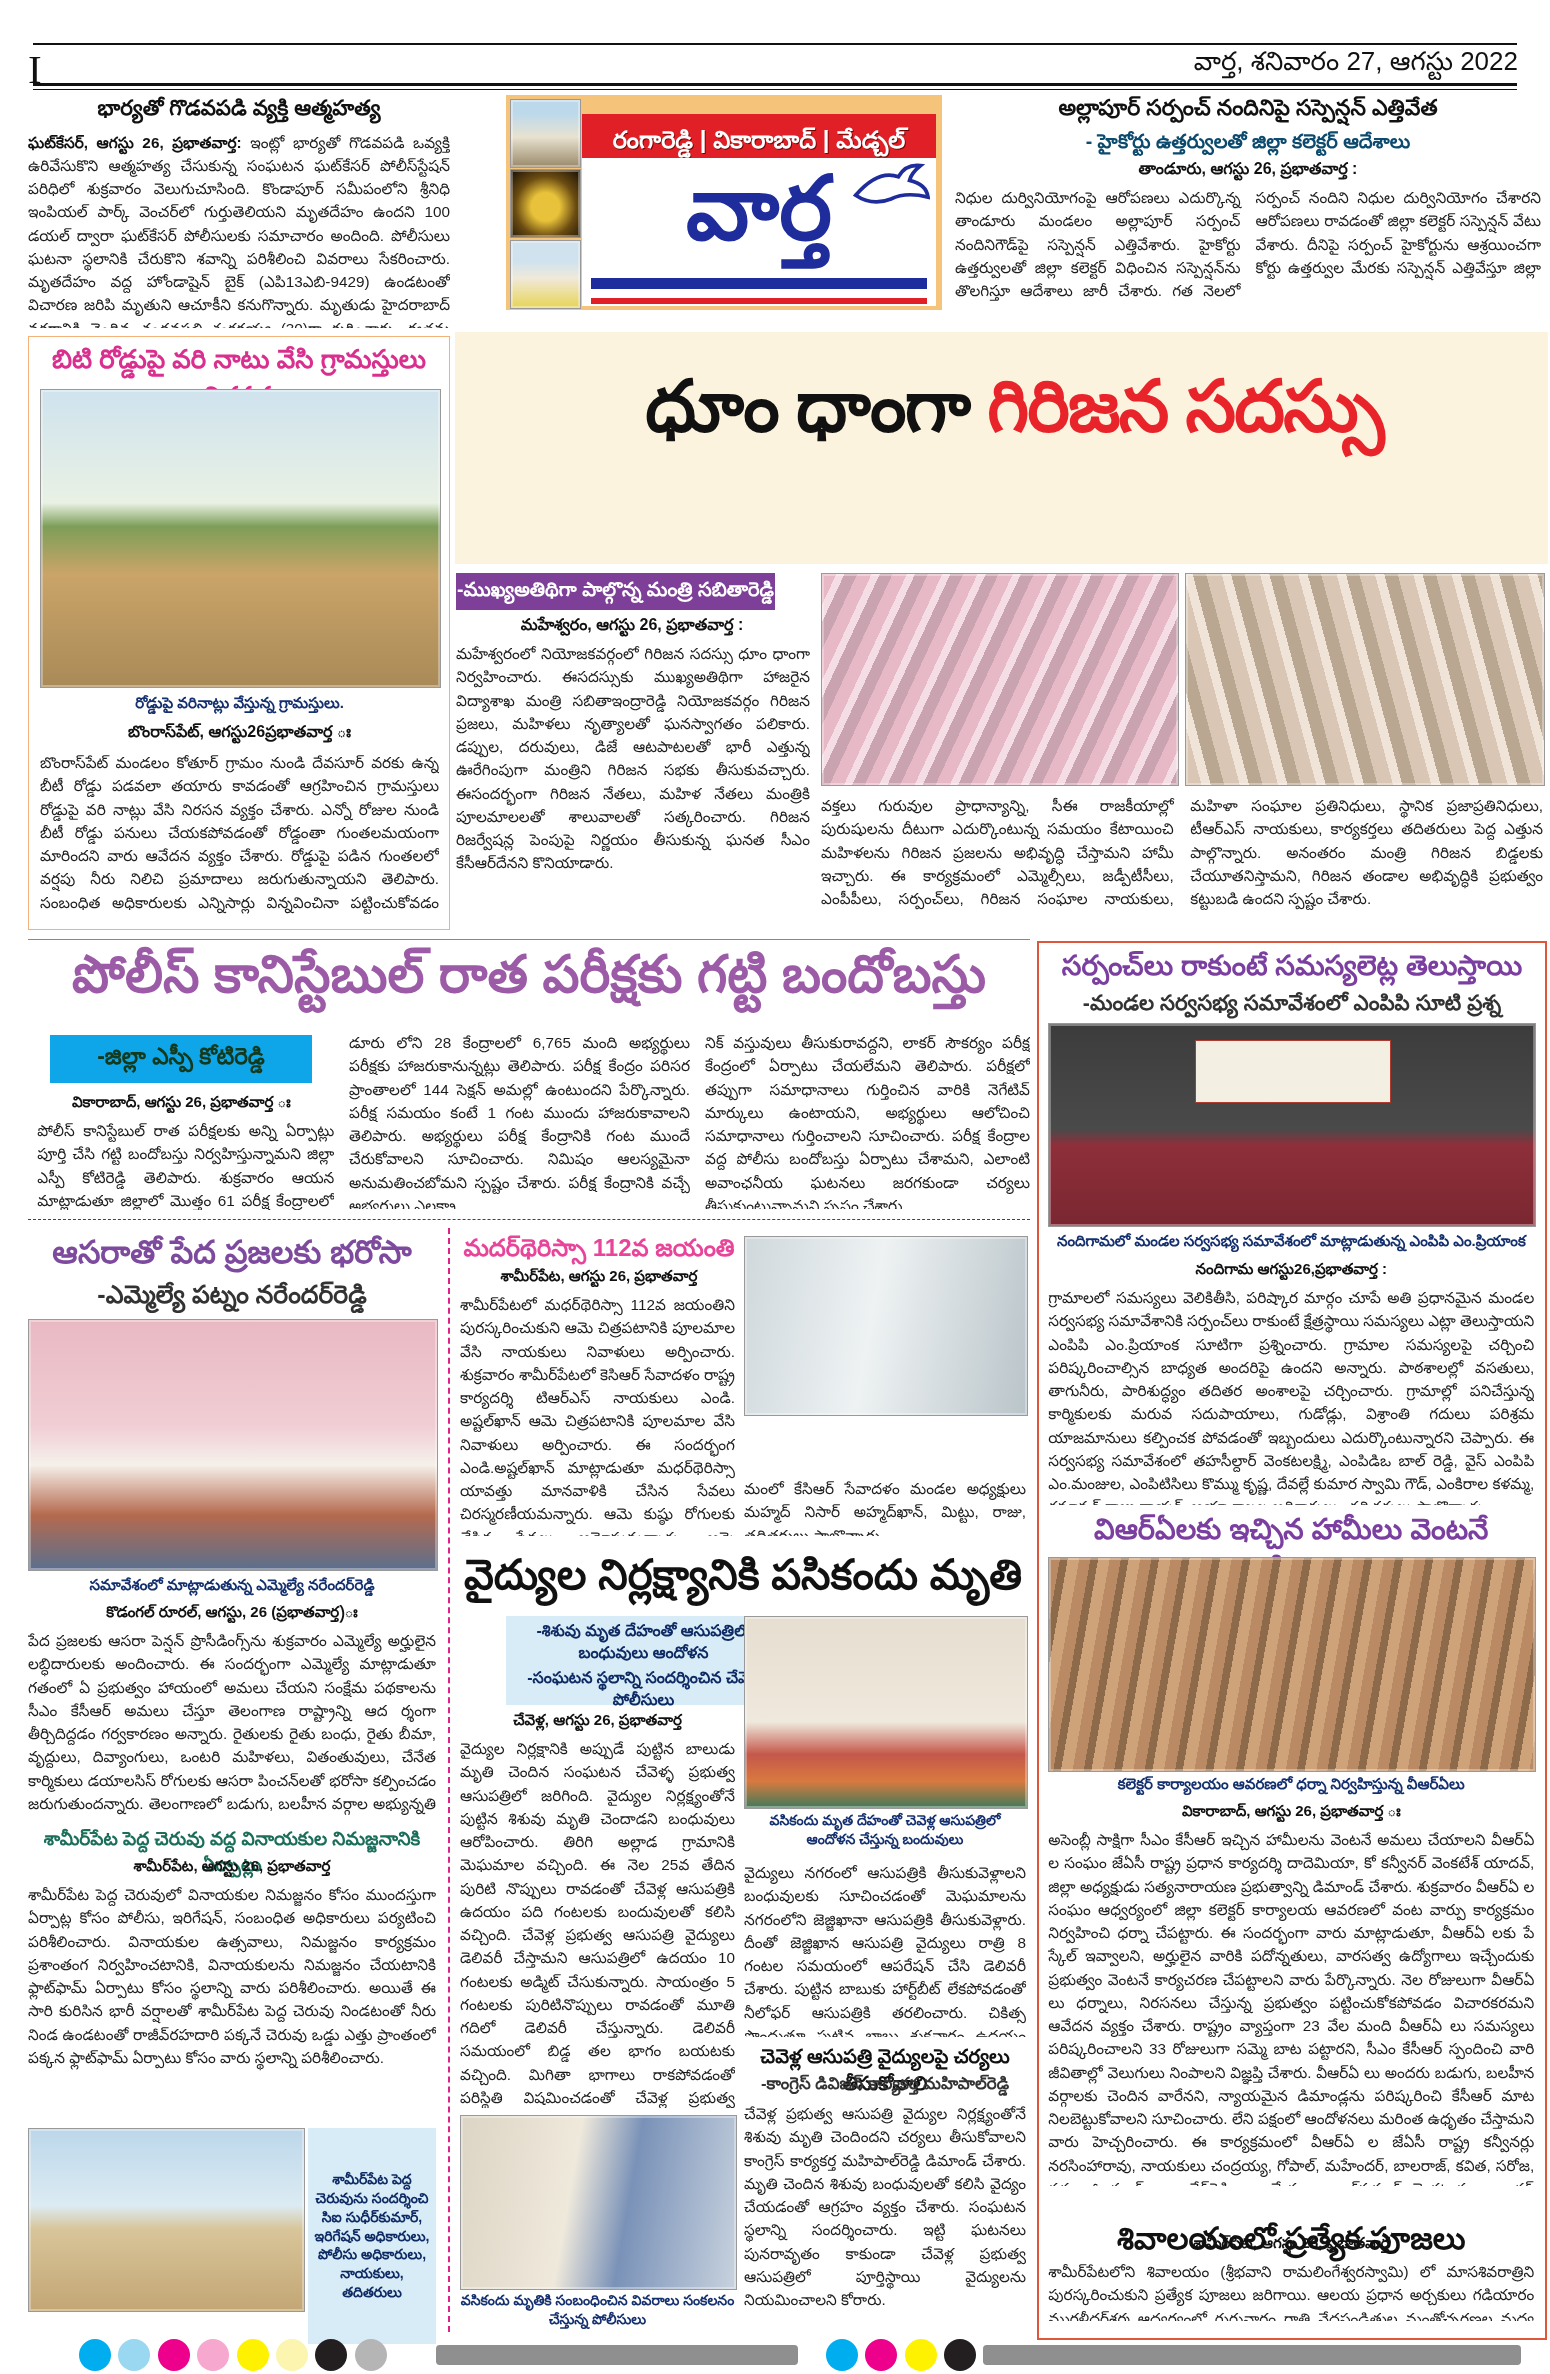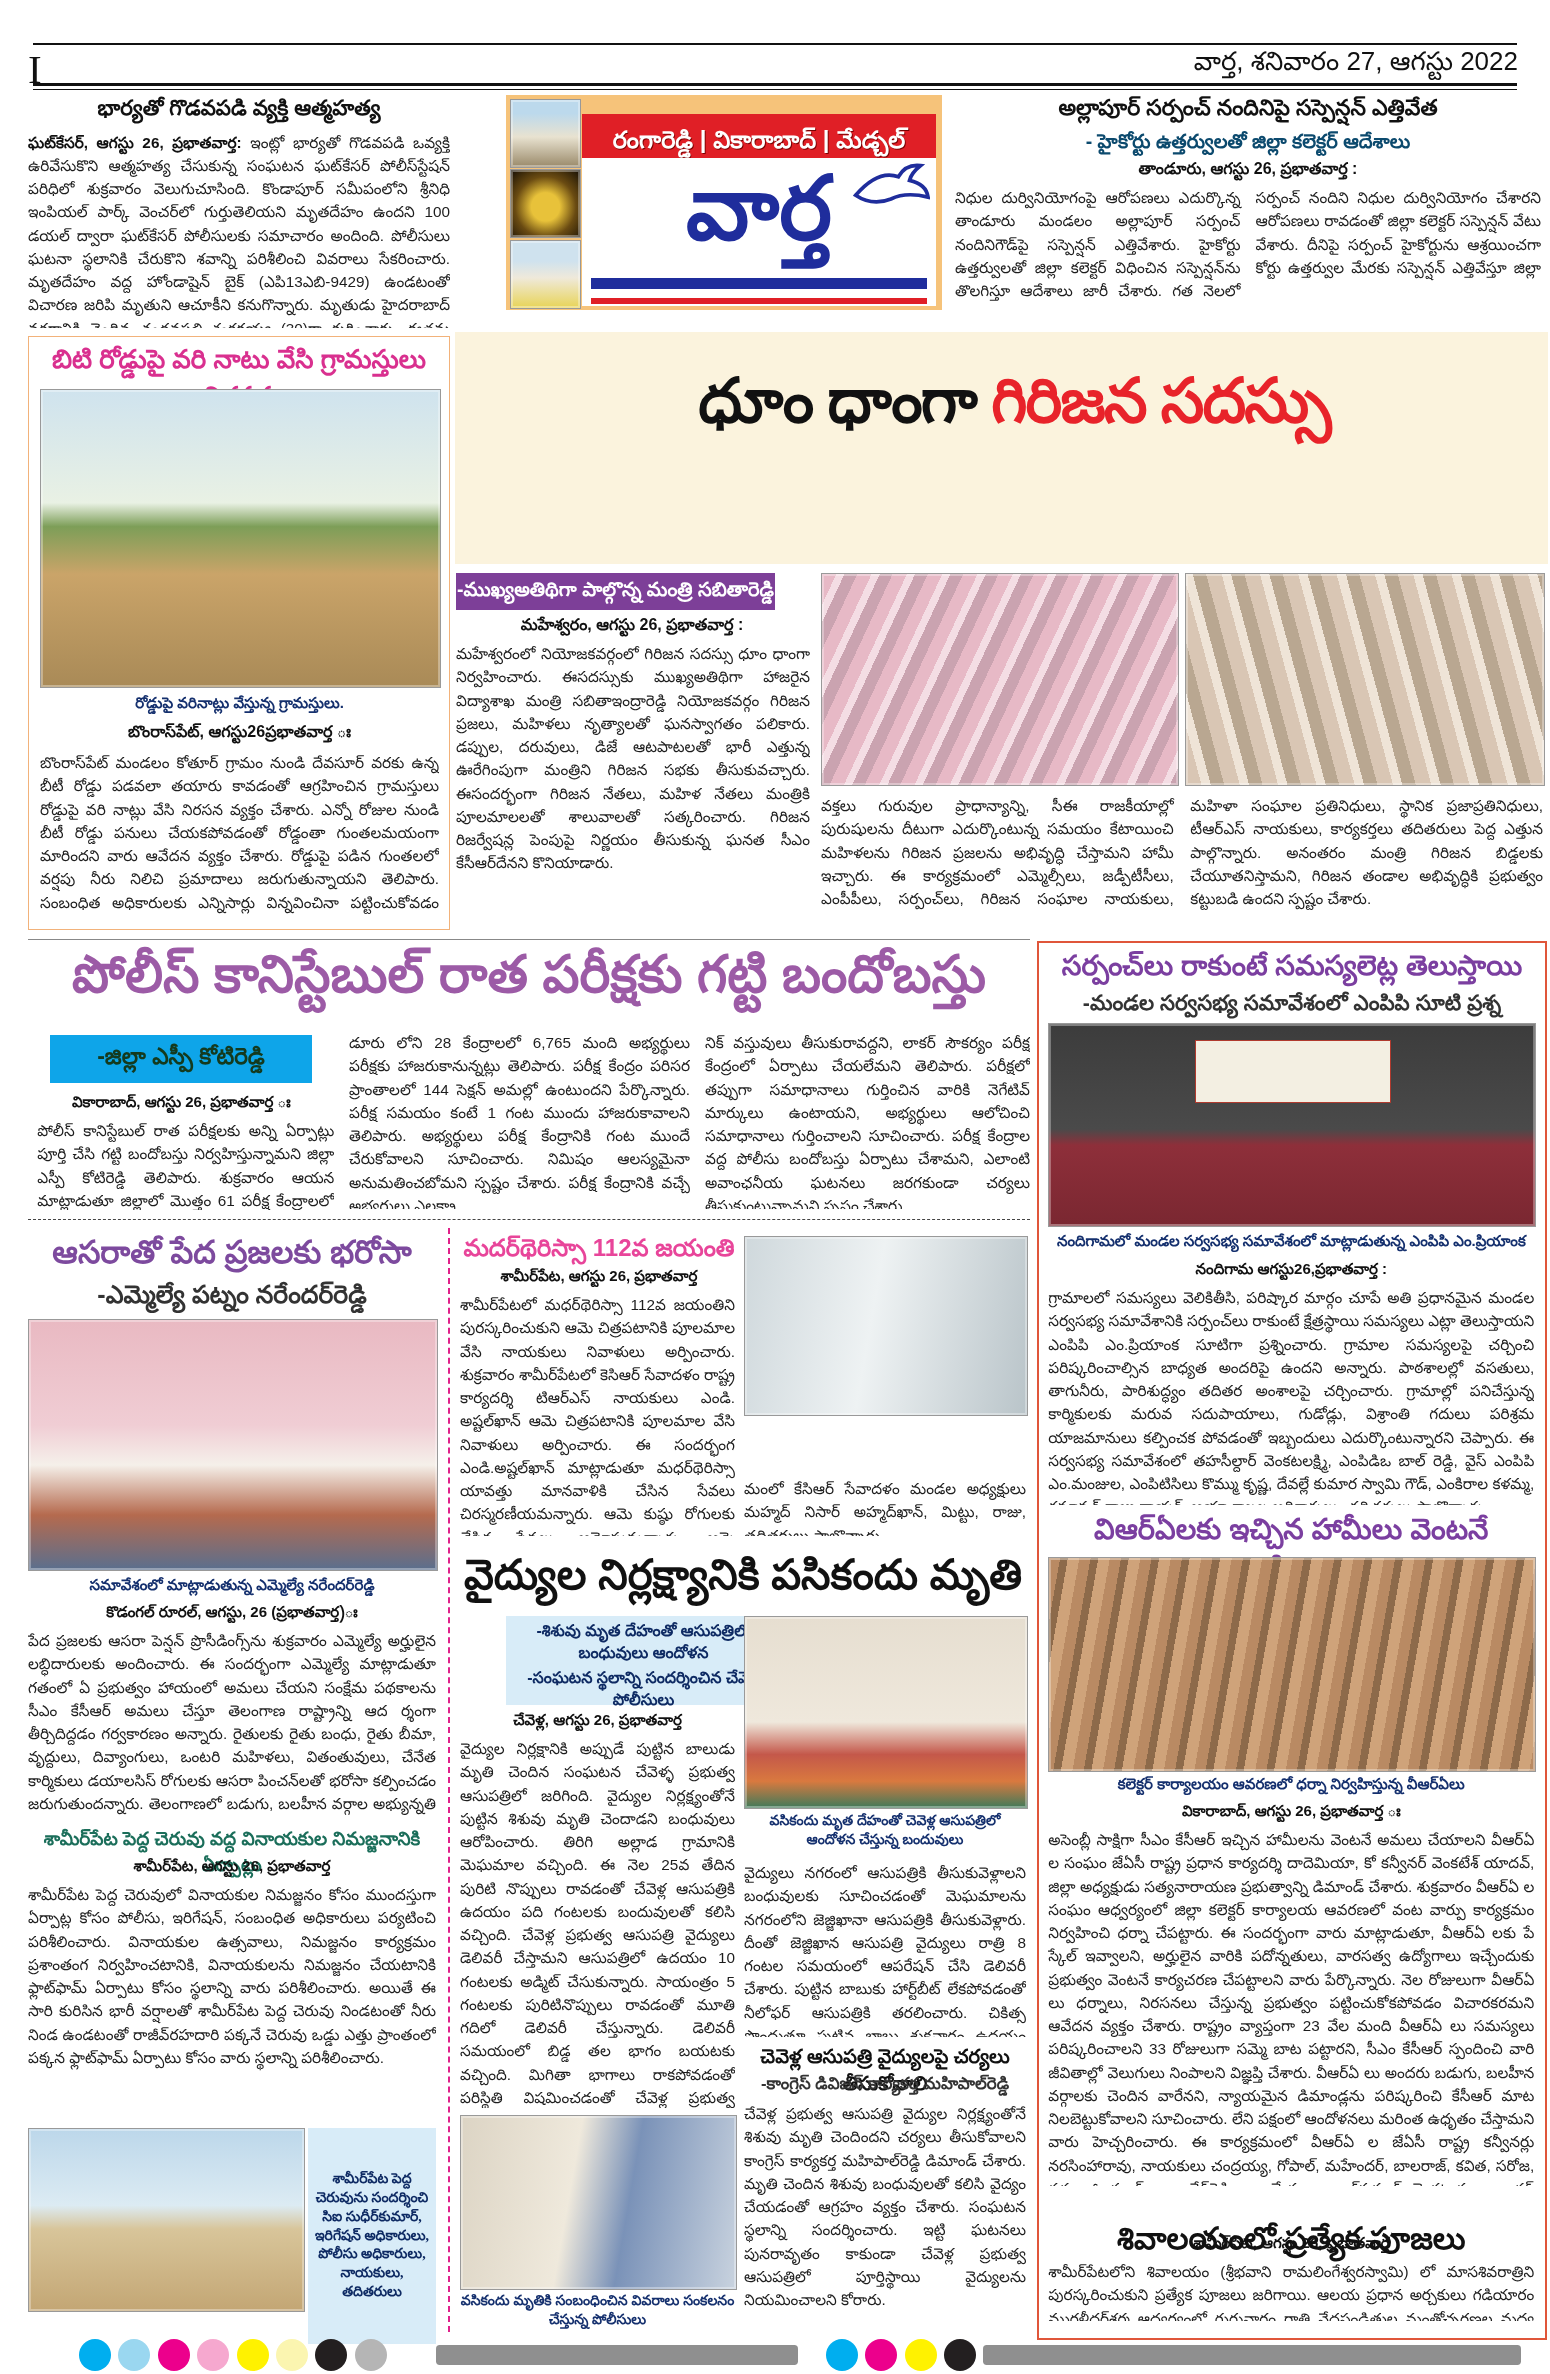--- a/index.html
+++ b/index.html
@@ -54,21 +54,21 @@
   </div>
 
   <div class="abs" style="left:955px;top:95px;width:586px;height:234px;">
     <div class="center" style="font-size:22px;font-weight:bold;color:#111;text-align:center;">అల్లాపూర్ సర్పంచ్ నందినిపై సస్పెన్షన్ ఎత్తివేత</div>
     <div class="center" style="font-size:19.5px;font-weight:bold;color:#0c4a6e;margin-top:3.7px;">- హైకోర్టు ఉత్తర్వులతో జిల్లా కలెక్టర్ ఆదేశాలు</div>
     <div class="center dateline" style="font-size:16px;margin-top:3.7px;">తాండూరు, ఆగస్టు 26, ప్రభాతవార్త :</div>
     <div class="body-text" style="height:137px;margin-top:3.7px;column-count:2;column-gap:15px;">నిధుల దుర్వినియోగంపై ఆరోపణలు ఎదుర్కొన్న తాండూరు మండలం అల్లాపూర్ సర్పంచ్ నందినిగౌడ్‌పై సస్పెన్షన్ ఎత్తివేశారు. హైకోర్టు ఉత్తర్వులతో జిల్లా కలెక్టర్ విధించిన సస్పెన్షన్‌ను తొలగిస్తూ ఆదేశాలు జారీ చేశారు. గత నెలలో సర్పంచ్ నందిని నిధుల దుర్వినియోగం చేశారని ఆరోపణలు రావడంతో జిల్లా కలెక్టర్ సస్పెన్షన్ వేటు వేశారు. దీనిపై సర్పంచ్ హైకోర్టును ఆశ్రయించగా కోర్టు ఉత్తర్వుల మేరకు సస్పెన్షన్ ఎత్తివేస్తూ జిల్లా కలెక్టర్ డీఎం శుక్రవారం ఉత్తర్వులు జారీ చేశారు. దీంతో సర్పంచ్ తిరిగి బాధ్యతలు చేపట్టనున్నారు.</div>
   </div>
 
   <div class="abs" style="left:455px;top:332px;width:1093px;height:232px;background:#fbf3dd;">
-    <div class="center" style="margin-top:35px;font-size:62px;font-weight:bold;line-height:1.1;letter-spacing:-1.9px;margin-left:25px;">
+    <div class="center" style="margin-top:35px;font-size:72px;font-weight:bold;line-height:1.1;letter-spacing:-1.9px;margin-left:25px;">
       <span style="color:#111;">ధూం ధాంగా </span><span style="color:#e8232a;">గిరిజన సదస్సు</span>
     </div>
   </div>
 
   <div class="abs" style="left:28px;top:336px;width:422px;height:594px;border:1.9px solid #f2b27a;padding:7.4px;box-sizing:border-box;">
     <div class="center hl-magenta" style="font-size:26px;">బిటి రోడ్డుపై వరి నాటు వేసి గ్రామస్తులు నిరసన</div>
     <div class="photo" style="left:11px;top:52px;width:399px;height:297px;background:linear-gradient(#cfe3ee 0%,#e9f1e4 38%,#7d9e58 46%,#caa469 62%,#a98a57 100%);"></div>
     <div class="caption" style="position:absolute;left:11px;top:356px;width:399px;color:#15306e;">రోడ్డుపై వరినాట్లు వేస్తున్న గ్రామస్తులు.</div>
     <div class="center dateline" style="position:absolute;left:11px;top:386px;width:399px;font-size:16px;">బొంరాస్‌పేట్, ఆగస్టు26ప్రభాతవార్త ః</div>
     <div class="body-text" style="position:absolute;left:11px;top:414px;width:399px;height:165px;">బొంరాస్‌పేట్ మండలం కోతూర్ గ్రామం నుండి దేవసూర్ వరకు ఉన్న బీటీ రోడ్డు పడవలా తయారు కావడంతో ఆగ్రహించిన గ్రామస్తులు రోడ్డుపై వరి నాట్లు వేసి నిరసన వ్యక్తం చేశారు. ఎన్నో రోజుల నుండి బీటీ రోడ్డు పనులు చేయకపోవడంతో రోడ్డంతా గుంతలమయంగా మారిందని వారు ఆవేదన వ్యక్తం చేశారు. రోడ్డుపై పడిన గుంతలలో వర్షపు నీరు నిలిచి ప్రమాదాలు జరుగుతున్నాయని తెలిపారు. సంబంధిత అధికారులకు ఎన్నిసార్లు విన్నవించినా పట్టించుకోవడం లేదని గ్రామస్తులు మండిపడ్డారు. వెంటనే రోడ్డు మరమ్మతులు చేపట్టాలని డిమాండ్ చేశారు. ఈ కార్యక్రమంలో గ్రామ నాయకులు, యువకులు, రైతులు తదితరులు పాల్గొన్నారు.</div>
@@ -123,21 +123,21 @@
     <div class="center" style="font-size:25px;font-weight:bold;color:#333;margin-top:1.9px;">-ఎమ్మెల్యే పట్నం నరేందర్‌రెడ్డి</div>
     <div class="photo" style="left:0;top:85px;width:408px;height:250px;background:linear-gradient(#e9b9c2 0%,#f0cdd4 42%,#f5f0ea 58%,#b56a4e 78%,#5a6f8e 100%);"></div>
     <div class="caption" style="position:absolute;left:0;top:341px;width:408px;">సమావేశంలో మాట్లాడుతున్న ఎమ్మెల్యే నరేందర్‌రెడ్డి</div>
     <div class="center dateline" style="position:absolute;left:0;top:369px;width:408px;font-size:15px;">కొడంగల్ రూరల్, ఆగస్టు, 26 (ప్రభాతవార్త)ః</div>
     <div class="body-text" style="position:absolute;left:0;top:395px;width:408px;height:189px;">పేద ప్రజలకు ఆసరా పెన్షన్ ప్రొసీడింగ్స్‌ను శుక్రవారం ఎమ్మెల్యే అర్హులైన లబ్ధిదారులకు అందించారు. ఈ సందర్భంగా ఎమ్మెల్యే మాట్లాడుతూ గతంలో ఏ ప్రభుత్వం హాయంలో అమలు చేయని సంక్షేమ పథకాలను సీఎం కేసీఆర్ అమలు చేస్తూ తెలంగాణ రాష్ట్రాన్ని ఆద ర్శంగా తీర్చిదిద్దడం గర్వకారణం అన్నారు. రైతులకు రైతు బంధు, రైతు బీమా, వృద్దులు, దివ్యాంగులు, ఒంటరి మహిళలు, వితంతువులు, చేనేత కార్మికులు డయాలసిస్ రోగులకు ఆసరా పించన్‌లతో భరోసా కల్పించడం జరుగుతుందన్నారు. తెలంగాణలో బడుగు, బలహీన వర్గాల అభ్యున్నతి కోసం సీఎం కేసీఆర్ ఎంతో కృషి చేస్తున్నారన్నారు. పించన్‌లు మంజూరైన లబ్ధిదారులు పించన్ డబ్బులను సద్వినియోగం చేసుకోవాలన్నారు. అదే విధంగా దళితులకు దళిత బంధుతో నిరుపేద దళితులు అన్ని రంగాలలో రాణించేందుకు దళిత బంధు పథకాన్ని అమలు చేస్తున్నారని తెలిపారు. ఈ కార్యక్రమంలో ఎంపిటిసిలు, మున్సిపల్ కౌన్సిలర్ నాగరాజు, వెంకట్‌రెడ్డి, వివిధ గ్రామాల సర్పంచ్‌లు, టీఆర్ఎస్ నా యకులు పాల్గొన్నారు.</div>
 
     <div class="center" style="position:absolute;left:0;top:594px;width:408px;font-size:18.6px;font-weight:bold;color:#1b6e5a;">శామీర్‌పేట పెద్ద చెరువు వద్ద వినాయకుల నిమజ్జనానికి ఏర్పాట్లు</div>
     <div class="center dateline" style="position:absolute;left:0;top:623px;width:408px;font-size:15px;">శామీర్‌పేట, ఆగస్టు 26, ప్రభాతవార్త</div>
     <div class="body-text" style="position:absolute;left:0;top:649px;width:408px;height:237px;">శామీర్‌పేట పెద్ద చెరువులో వినాయకుల నిమజ్జనం కోసం ముందస్తుగా ఏర్పాట్ల కోసం పోలీసు, ఇరిగేషన్, సంబంధిత అధికారులు పర్యటించి పరిశీలించారు. వినాయకుల ఉత్సవాలు, నిమజ్జనం కార్యక్రమం ప్రశాంతంగ నిర్వహించటానికి, వినాయకులను నిమజ్జనం చేయటానికి ఫ్లాట్‌ఫామ్ ఏర్పాటు కోసం స్థలాన్ని వారు పరిశీలించారు. అయితే ఈ సారి కురిసిన భారీ వర్షాలతో శామీర్‌పేట పెద్ద చెరువు నిండటంతో నీరు నిండ ఉండటంతో రాజీవ్‌రహదారి పక్కనే చెరువు ఒడ్డు ఎత్తు ప్రాంతంలో పక్కన ఫ్లాట్‌ఫామ్ ఏర్పాటు కోసం వారు స్థలాన్ని పరిశీలించారు.</div>
     <div class="photo" style="left:0;top:894px;width:275px;height:182px;background:linear-gradient(#bcd7ea 0%,#dcebf3 42%,#d8c59a 55%,#c3a674 100%);"></div>
-    <div class="blue-box" style="position:absolute;left:280px;top:894px;width:128px;height:216px;font-size:14px;display:flex;align-items:center;justify-content:center;padding:3.7px;box-sizing:border-box;line-height:1.35;font-family:Liberation Serif, serif;">శామీర్‌పేట పెద్ద చెరువును సందర్శించి సిఐ సుధీర్‌కుమార్, ఇరిగేషన్ అధికారులు, పోలీసు అధికారులు, నాయకులు, తదితరులు</div>
+    <div class="blue-box" style="position:absolute;left:280px;top:894px;width:128px;height:216px;font-size:14px;display:flex;align-items:center;justify-content:center;padding:3.7px;box-sizing:border-box;line-height:1.35;">శామీర్‌పేట పెద్ద చెరువును సందర్శించి సిఐ సుధీర్‌కుమార్, ఇరిగేషన్ అధికారులు, పోలీసు అధికారులు, నాయకులు, తదితరులు</div>
   </div>
 
   <div class="abs" style="left:460px;top:1234px;width:566px;height:1096px;">
 
     <div class="center" style="width:278px;font-size:24px;font-weight:bold;color:#e8459a;">మదర్‌థెరిస్సా 112వ జయంతి</div>
     <div class="center dateline" style="position:absolute;left:0;top:33px;width:278px;font-size:15px;">శామీర్‌పేట, ఆగస్టు 26, ప్రభాతవార్త</div>
     <div class="body-text" style="position:absolute;left:0;top:59px;width:275px;height:243px;">శామీర్‌పేటలో మధర్‌థెరిస్సా 112వ జయంతిని పురస్కరించుకుని ఆమె చిత్రపటానికి పూలమాల వేసి నాయకులు నివాళులు అర్పించారు. శుక్రవారం శామీర్‌పేటలో కెసిఆర్ సేవాదళం రాష్ట్ర కార్యదర్శి టిఆర్ఎస్ నాయకులు ఎండి. అష్టల్‌ఖాన్ ఆమె చిత్రపటానికి పూలమాల వేసి నివాళులు అర్పించారు. ఈ సందర్భంగ ఎండి.అష్టల్‌ఖాన్ మాట్లాడుతూ మధర్‌థెరిస్సా యావత్తు మానవాళికి చేసిన సేవలు చిరస్మరణీయమన్నారు. ఆమె కుష్ఠు రోగులకు చేసిన సేవలు ఆమోఘమన్నారు. ఆమె ఆదర్శంగా తీసుకుని ప్రతి ఒక్కరు సమాజం పట్ల సేవాభావంతో మెలగాలని ఆయన కోరారు. ఈ కార్యక్ర</div>
     <div class="photo" style="left:284px;top:1.9px;width:282px;height:178px;background:linear-gradient(100deg,#cfd8dc 0%,#eef2f3 45%,#b9c4c9 100%);"></div>
     <div class="body-text" style="position:absolute;left:284px;top:243px;width:282px;height:59px;">మంలో కేసిఆర్ సేవాదళం మండల అధ్యక్షులు మహ్మద్ నిసార్ అహ్మద్‌ఖాన్, మిట్టు, రాజు, తదితరులు పాల్గొన్నారు.</div>
 

